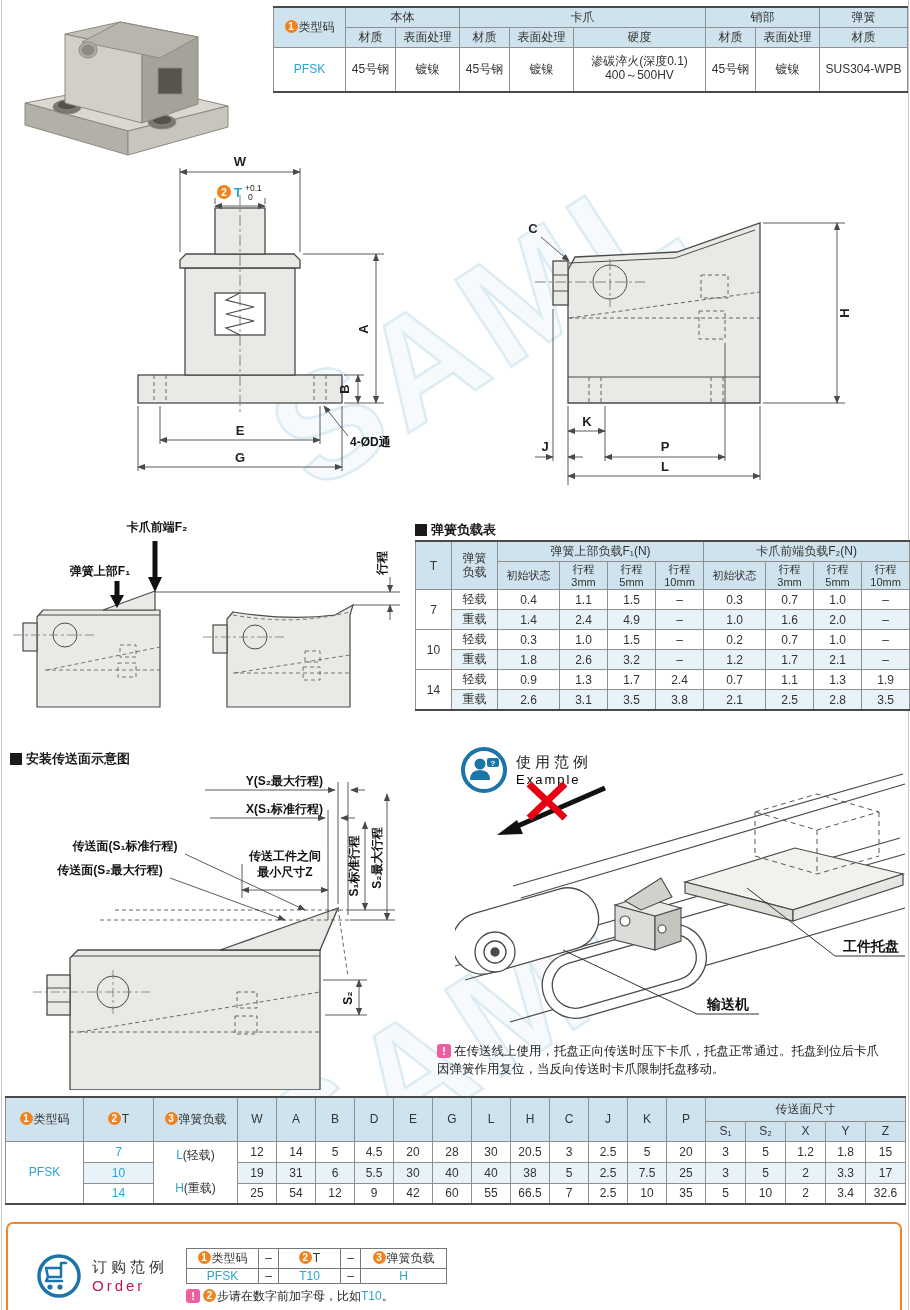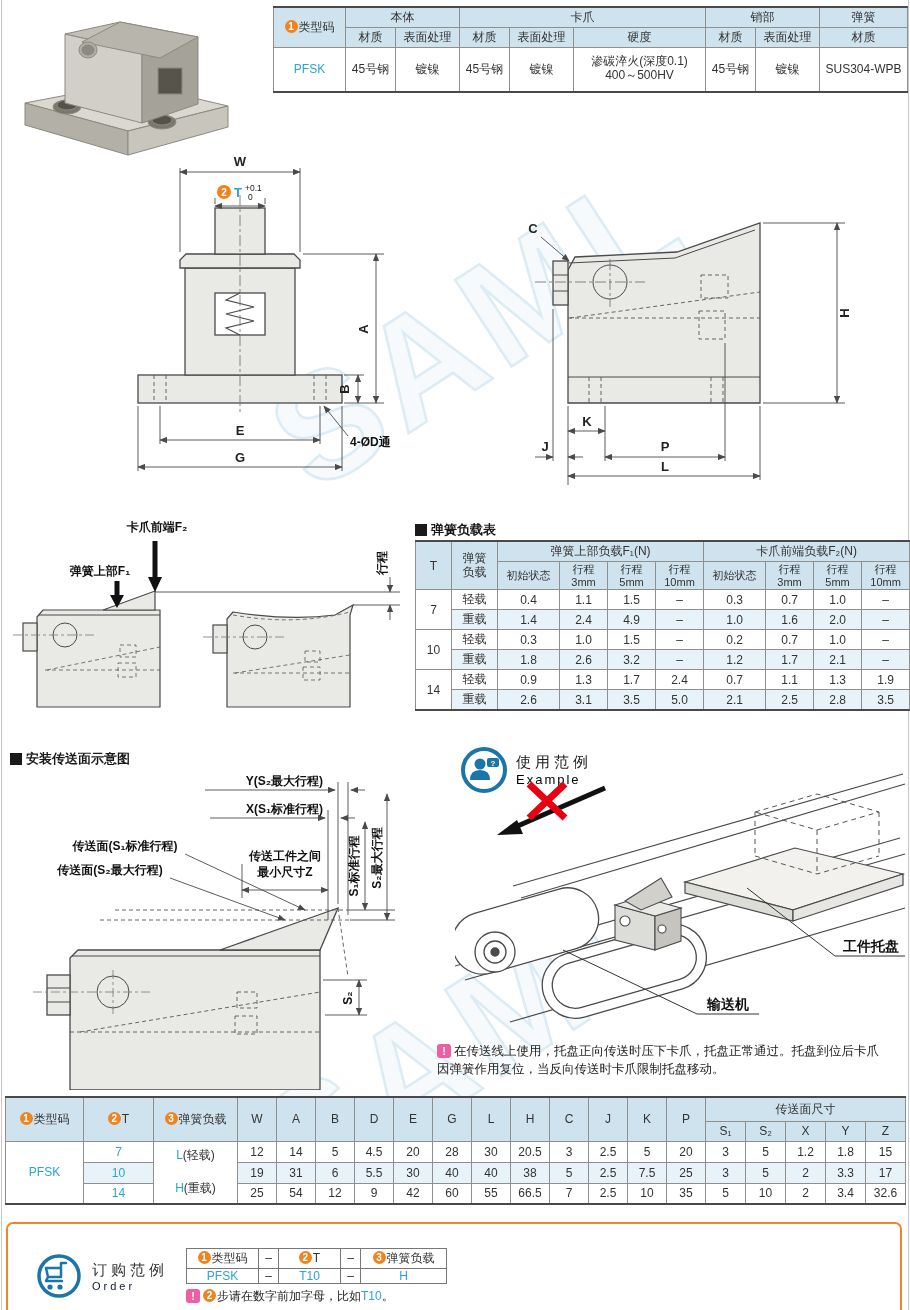--- a/index.html
+++ b/index.html
@@ -379,21 +379,21 @@
         <td>0.7</td>
         <td>1.1</td>
         <td>1.3</td>
         <td>1.9</td>
       </tr>
   <tr class="alt">
     <td>重载</td>
   <td>2.6</td>
         <td>3.1</td>
         <td>3.5</td>
-        <td>5.0</td>
+        <td>3.8</td>
         <td>2.1</td>
         <td>2.5</td>
         <td>2.8</td>
         <td>3.5</td>
       </tr>
 </tbody>
   </table>
 
 <div class="abs sec-title" style="left:10px;top:750px">
   <span class="sqr"></span>
@@ -632,21 +632,21 @@
 
 <div class="abs ordbox" style="left:6px;top:1222px;width:896px;height:108px">
   <svg width="46" height="46" viewBox="0 0 46 46" style="margin-left:28px;flex:none">
     <circle cx="23" cy="23" r="20" fill="#fff" stroke="#1b75a8" stroke-width="3.5"></circle>
     <path d="M30,10 L25,10 L25,24 L12,24 L10,15 L24,15 M12,24 L10,28 L26,28" fill="none" stroke="#1b75a8" stroke-width="2.5" stroke-linecap="round" stroke-linejoin="round"></path>
     <circle cx="14" cy="34" r="2.6" fill="#1b75a8"></circle>
       <circle cx="24" cy="34" r="2.6" fill="#1b75a8"></circle>
   </svg>
   <div style="margin-left:10px;flex:none">
     <div style="font-size:15px;letter-spacing:4px;color:#333">订购范例</div>
-    <div style="font-size:11px;letter-spacing:3px;color:#0f172a">Order</div>
+    <div style="font-size:15px;letter-spacing:3px;color:#be185d">Order</div>
   </div>
   <div style="margin-left:18px">
     <table style="border-collapse:collapse">
       <colgroup>
           <col style="width:72px">
           <col style="width:20px">
           <col style="width:62px">
           <col style="width:20px">
           <col style="width:86px">
         </colgroup>

